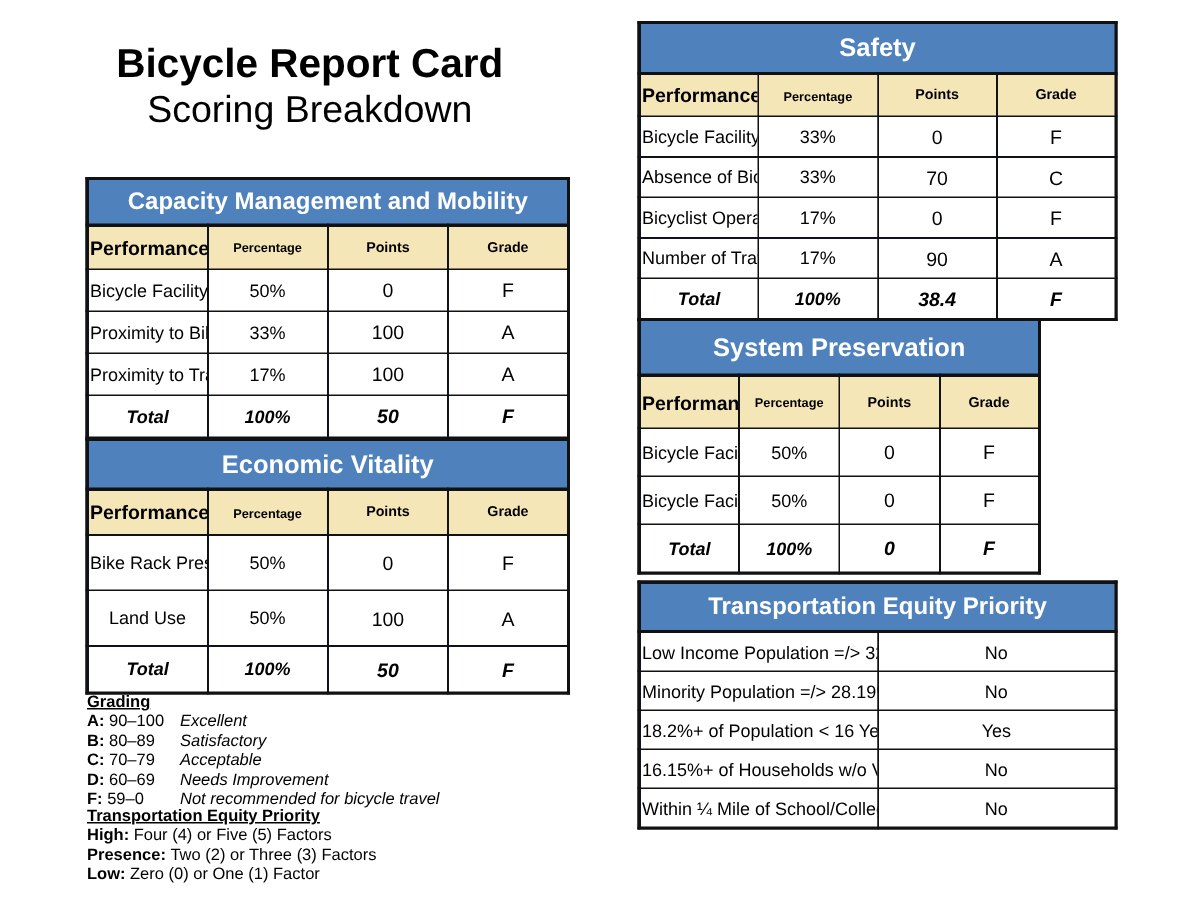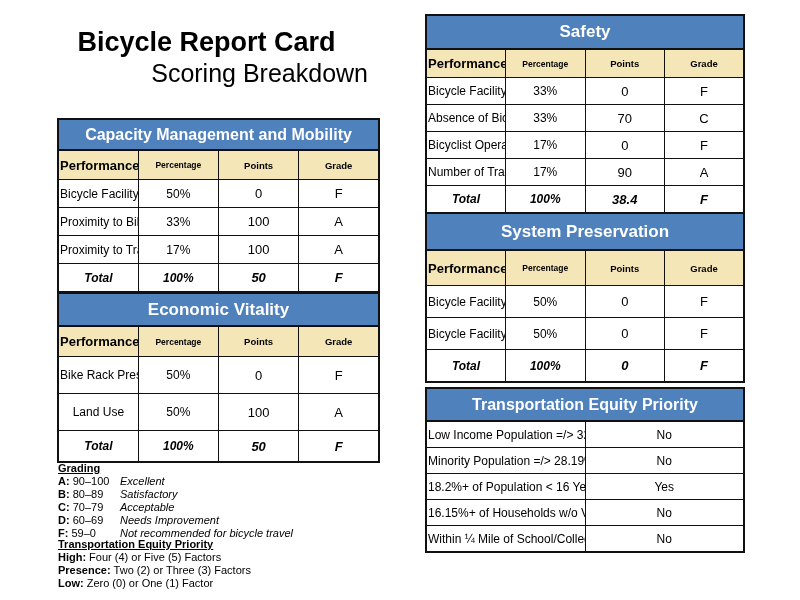--- a/index.html
+++ b/index.html
@@ -2,21 +2,21 @@
 <html><head>
 <meta charset="utf-8">
 <style>
   html,body{margin:0;padding:0;background:#fff;}
   .page{position:relative;width:800px;height:600px;background:#ffffff;overflow:hidden;
         font-family:"Liberation Sans",sans-serif;color:#000;}
 
   
   .title-block{position:absolute;left:45px;top:26px;width:323px;text-align:center;}
   .title1{font-size:27px;font-weight:bold;line-height:32px;}
-  .title2{font-size:25px;font-weight:normal;line-height:30px;text-align:right;}
+  .title2{font-size:25px;font-weight:normal;line-height:30px;}
 
   
   table{border-collapse:collapse;table-layout:fixed;position:absolute;background:#0f172a;}
   table{border:2px solid #111;}
   th,td{overflow:hidden;white-space:nowrap;}
   .band-cell{background:#4F81BD;color:#ffffff;font-weight:bold;text-align:center;
              border:2px solid #111;}
   .cols th{background:#F5E6B8;border:1px solid #111;border-top:2px solid #111;
            font-weight:bold;text-align:center;color:#000;}
   tbody td{border:1px solid #111;text-align:center;font-size:12px;background:#fff;}
@@ -40,21 +40,21 @@
   .t-economic .band-cell{font-size:17px;height:29px;}
   .t-economic .cols th{height:27px;}
   .t-economic tbody td{height:34px;}
   .t-economic .total-row td{height:28px;}
 
   .t-safety{left:425px;top:14px;width:320px;}
   .t-safety .band-cell{font-size:17px;height:30px;}
   .t-safety .cols th{height:25px;}
   .t-safety tbody td{height:24px;}
 
-  .t-system{left:425px;top:212px;width:320px;}
+  .t-system{left:425px;top:212px;width:269px;}
   .t-system .band-cell{font-size:17px;height:33px;}
   .t-system .cols th{height:32px;}
   .t-system tbody td{height:29px;}
 
   
   .t-equity{left:425px;top:387px;width:320px;}
   .t-equity .band-cell{font-size:16px;height:29px;}
   .t-equity .cols th{height:22px;font-size:13px;}
   .t-equity .c-cond{width:78.5%;}
   .t-equity .c-yesno{width:21.5%;}

